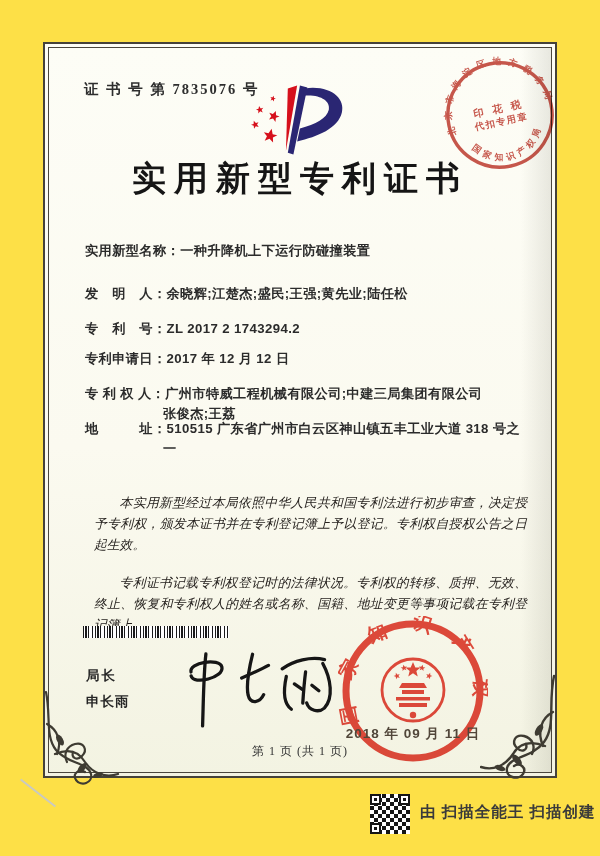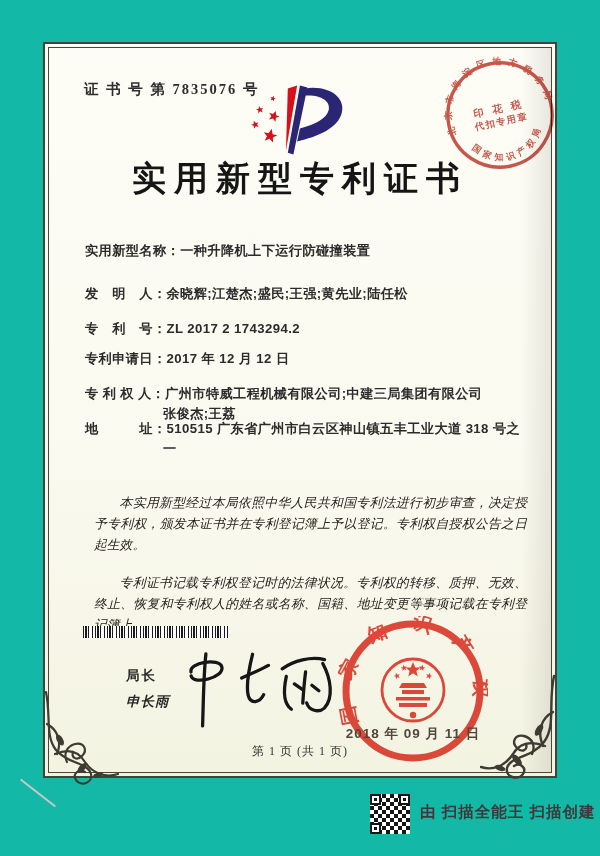--- a/index.html
+++ b/index.html
@@ -1,16 +1,16 @@
 <!DOCTYPE html>
 <html><head>
 <meta charset="utf-8">
 <style>
   html,body{margin:0;padding:0;background:#ffffff;}
-  .page{position:relative;width:600px;height:856px;background:#14b8a6;overflow:hidden;
+  .page{position:relative;width:600px;height:856px;background:#fde047;overflow:hidden;
         font-family:"Liberation Sans",sans-serif;}
   
   .frame{position:absolute;left:43px;top:42px;width:514px;height:736px;box-sizing:border-box;
          border:2.5px solid #45423a;
          background:linear-gradient(180deg,#fdfdf6 0%,#fbfaf0 55%,#f3f3e2 100%);}
   .frame-inner{position:absolute;inset:3px;border:1px solid #4a463d;
          background:linear-gradient(90deg,rgba(0,0,0,0) 0%,rgba(0,0,0,0) 94%,rgba(110,110,95,.15) 100%);}
   
   .cert-number{position:absolute;left:84px;top:80px;font-family:"Liberation Serif",serif;
          font-size:14.5px;letter-spacing:2px;color:#2e2e2e;font-weight:600;}
@@ -23,22 +23,22 @@
   .row .cont{display:block;padding-left:78px;margin-top:3px;}
   .col2{position:absolute;left:330px;top:0;}
   .paras{position:absolute;left:78px;top:477px;width:465px;
          font-family:"Liberation Serif",serif;font-style:italic;font-size:12.8px;
          line-height:1.66;color:#26221f;text-align:justify;}
   .paras p{margin:16px;text-indent:2em;}
   .barcode{position:absolute;left:83px;top:626px;width:146px;height:12px;background:#fff;
       background-image:repeating-linear-gradient(90deg,#1a1a1a 0 1px,transparent 1px 2px,
        #1a1a1a 2px 4px,transparent 4px 5px,#1a1a1a 5px 6px,transparent 6px 9px,#1a1a1a 9px 10px,transparent 10px 12px);}
   .signer{position:absolute;left:86px;top:667px;font-size:13.5px;font-weight:bold;color:#262626;}
-  .signer div{letter-spacing:2px;margin-left:40px;}
-  .signer div+div{margin-top:8px;letter-spacing:1px;font-style:italic;}
+  .signer div{letter-spacing:2px;}
+  .signer div+div{margin-top:8px;letter-spacing:1px;}
   .signature{position:absolute;left:178px;top:644px;transform:rotate(-2deg);}
   .page-footer{position:absolute;left:43px;top:743px;width:514px;text-align:center;
         font-family:"Liberation Serif",serif;font-size:12px;letter-spacing:1px;color:#333;}
   
   .seal{position:absolute;left:338px;top:616px;width:150px;height:150px;opacity:.92;mix-blend-mode:multiply;}
   .tax-stamp{position:absolute;left:441px;top:56px;width:118px;height:118px;
         transform:rotate(-12deg);opacity:.85;mix-blend-mode:multiply;}
   
   .corner{position:absolute;}
   .corner-bl{left:36px;top:690px;}

